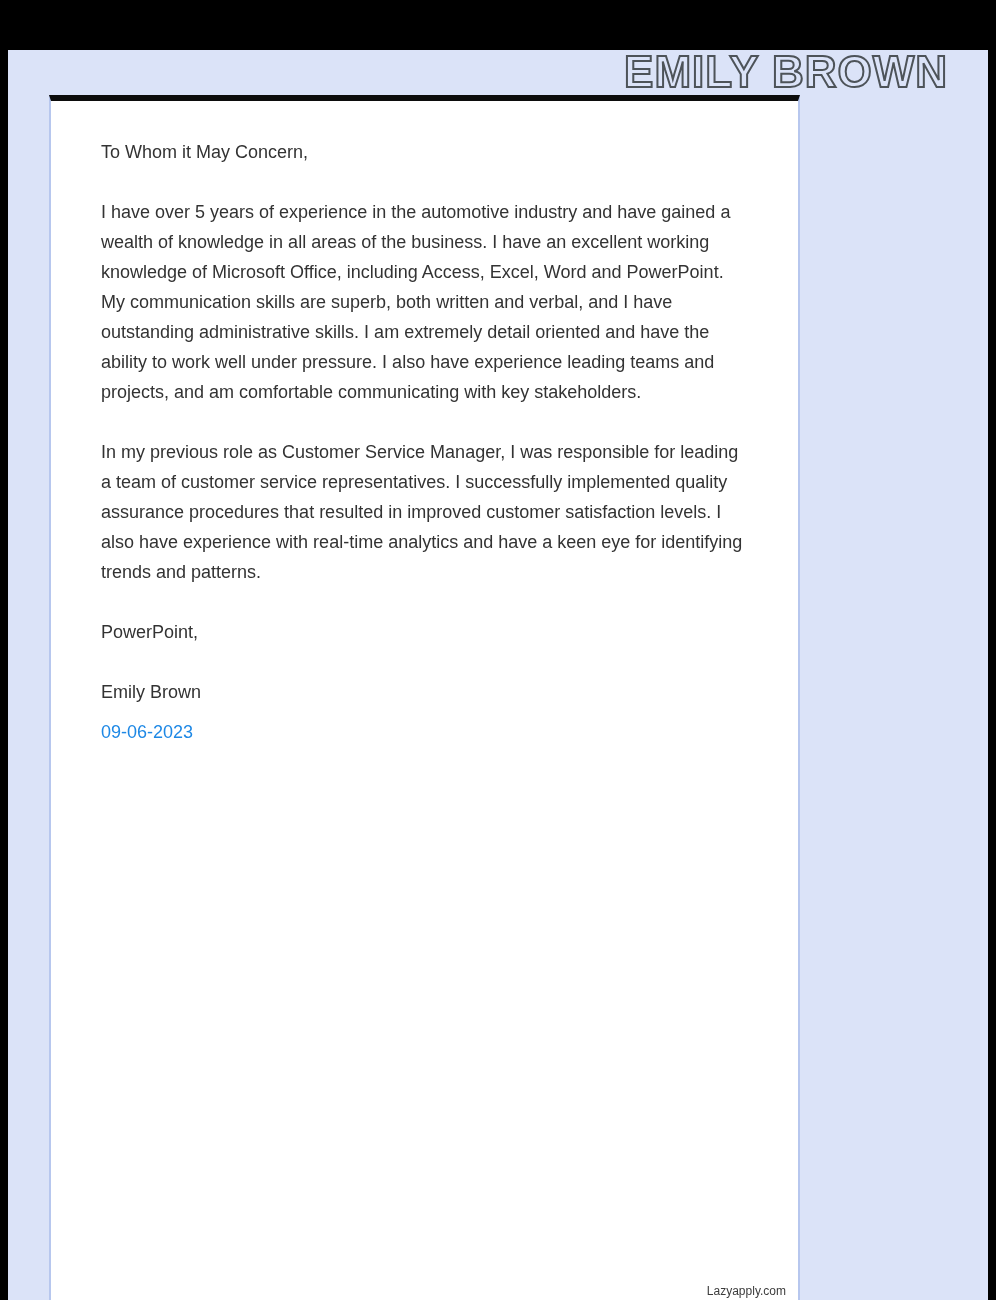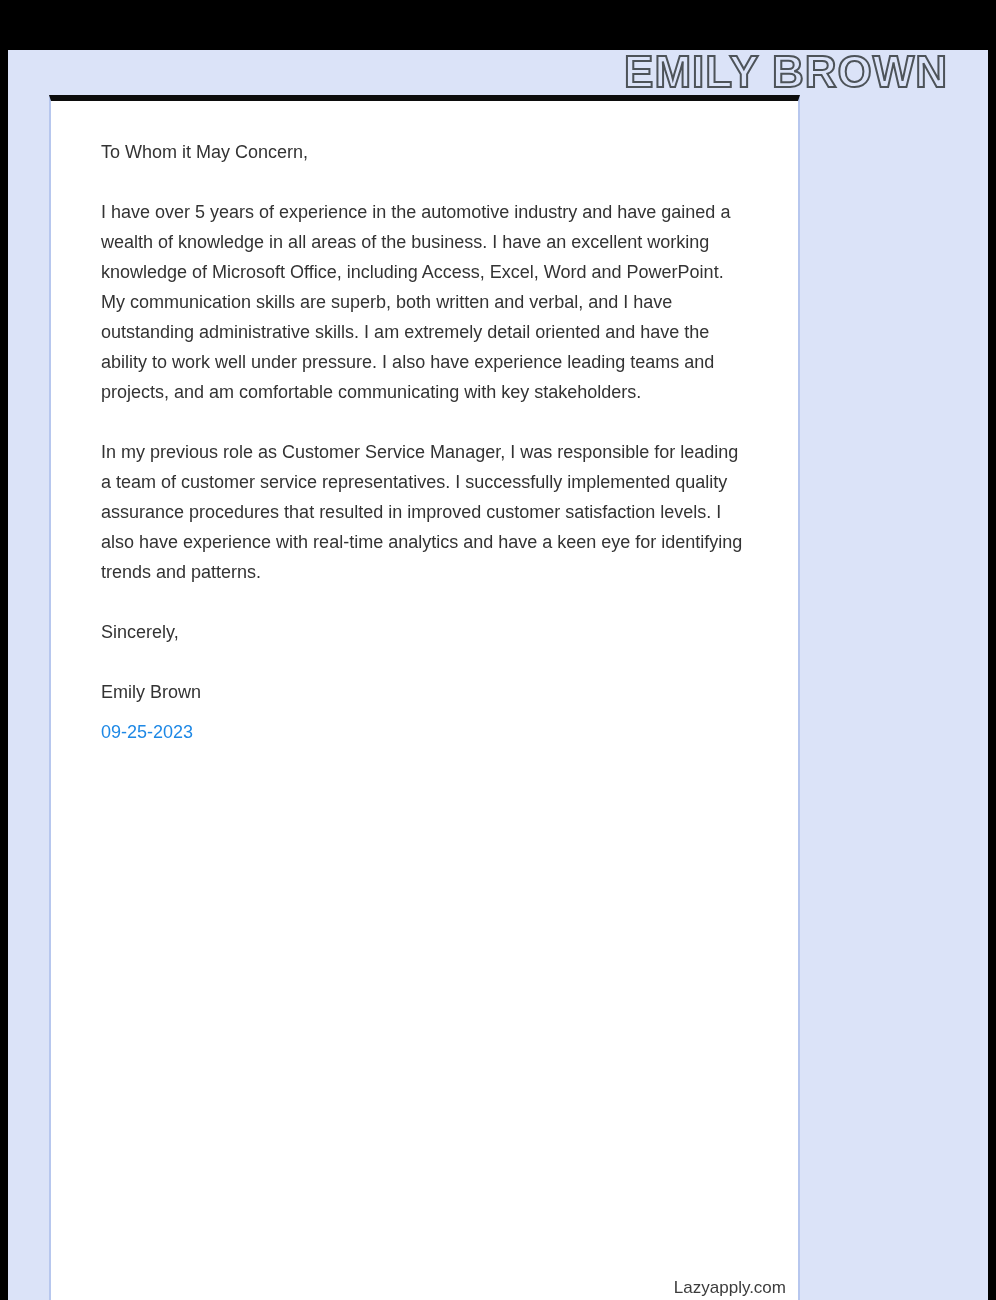--- a/index.html
+++ b/index.html
@@ -77,21 +77,21 @@
   .letter-content p { margin: 0 0 30px 0; }
   .letter-content p.signature { margin-bottom: 10px; }
   .letter-content p.date {
     color: var(--date-link);
     margin-bottom: 0;
   }
   .watermark {
     position: absolute;
     right: 12px;
     bottom: 4px;
-    font-size: 17px;
+    font-size: 12px;
     color: var(--watermark-text);
   }
 </style>
 </head>
 <body>
 
 <div class="frame">
   <div class="page">
 
     <div class="header">
@@ -101,24 +101,24 @@
     <div class="document">
       <div class="letter-content">
         <p>To Whom it May Concern,</p>
 
 
         <p>I have over 5 years of experience in the automotive industry and have gained a wealth of knowledge in all areas of the business. I have an excellent working knowledge of Microsoft Office, including Access, Excel, Word and PowerPoint. My communication skills are superb, both written and verbal, and I have outstanding administrative skills. I am extremely detail oriented and have the ability to work well under pressure. I also have experience leading teams and projects, and am comfortable communicating with key stakeholders.</p>
 
         <p>In my previous role as Customer Service Manager, I was responsible for leading a team of customer service representatives. I successfully implemented quality assurance procedures that resulted in improved customer satisfaction levels. I also have experience with real-time analytics and have a keen eye for identifying trends and patterns.</p>
 
 
-        <p class="closing">Sincerely,</p>
+        <p class="closing">PowerPoint,</p>
 
         <p class="signature">Emily Brown</p>
 
-        <p class="date">09-25-2023</p>
+        <p class="date">09-06-2023</p>
       </div>
 
       <div class="watermark">Lazyapply.com</div>
     </div>
 
   </div>
 </div>
 
 </body></html>

